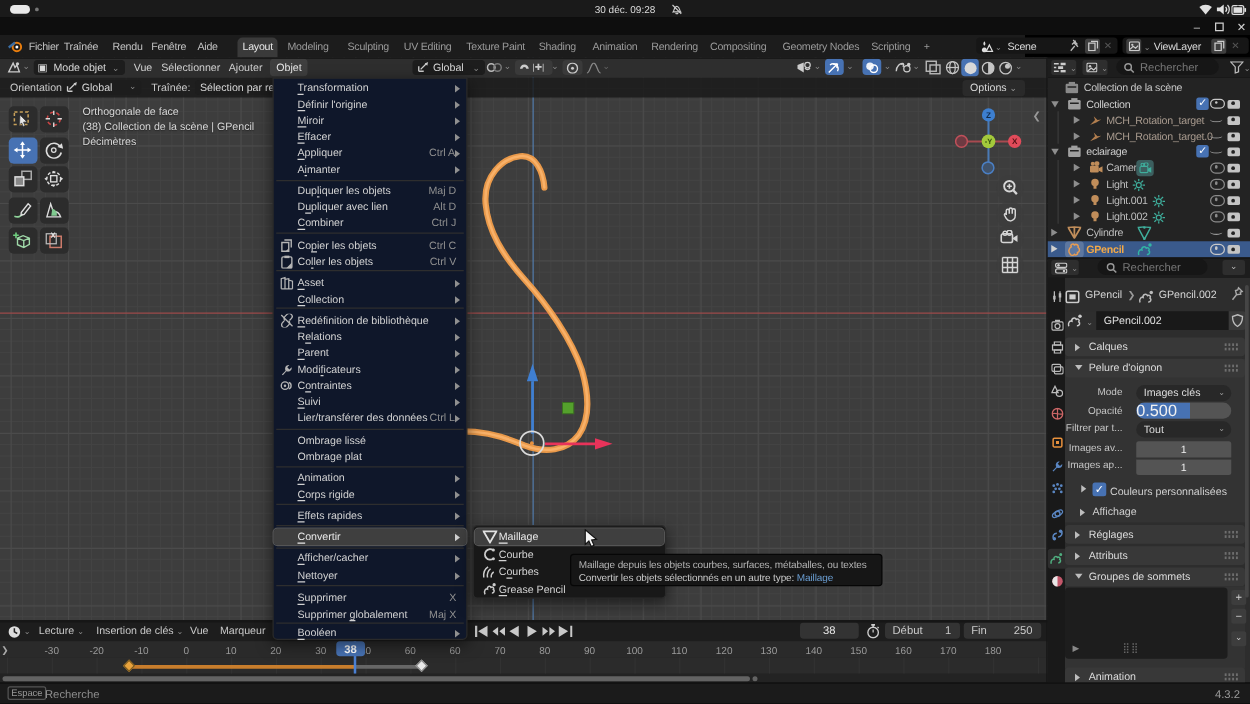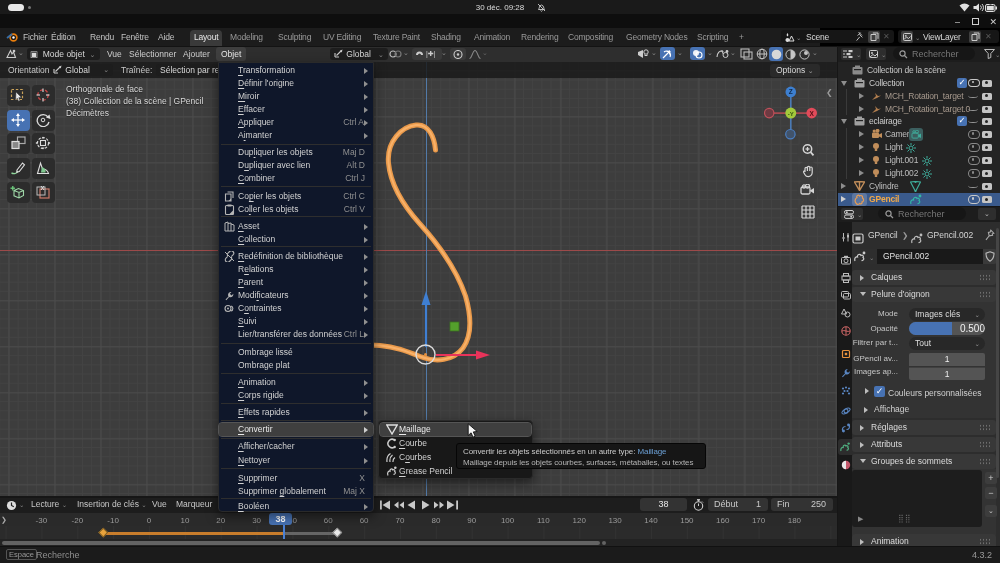--- a/index.html
+++ b/index.html
@@ -81,21 +81,21 @@
   .parr.rt { border-left:4.5px solid #bdbdbd; border-top:3px solid transparent; border-bottom:3px solid transparent; }
   .parr.dn { border-top:4.5px solid #bdbdbd; border-left:3px solid transparent; border-right:3px solid transparent; }
   .phdr .ptx { position:absolute; left:19px; top:2px; color:#dcdcdc; font-size:8.5px; }
   .dots { position:absolute; right:5px; top:4px; width:12px; height:7px;
     background-image:radial-gradient(#6e6e6e 0.9px, transparent 1px); background-size:3px 3.5px; }
   .plbl { position:absolute; right:102px; white-space:nowrap; color:#c6c6c6; font-size:8px; }
   .pdd { position:absolute; left:71px; width:76px; height:13px; background:#282828; border-radius:7px; color:#ddd; font-size:8.5px; line-height:13px; }
   .ddc { position:absolute; right:5px; color:#999; font-size:6.5px; }
   .pslider { position:absolute; left:71px; width:76px; height:13px; background:#545454; border-radius:7px; overflow:hidden; }
   .pslider .fill { position:absolute; left:0; top:0; width:43px; height:13px; background:#4772b3; }
-  .pslider .sv { position:absolute; left:0; width:76px; text-align:right; color:#f0f0f0; font-size:10px; line-height:13px; }
+  .pslider .sv { position:absolute; left:0; width:76px; text-align:left; color:#f0f0f0; font-size:13px; line-height:13px; }
   .pnum { position:absolute; left:71px; width:76px; height:13px; background:#545454; color:#f0f0f0; font-size:8.5px; text-align:center; line-height:13px; }
   .sq { position:absolute; width:12px; height:12px; background:#3d3d3d; border-radius:2px; color:#ccc; font-size:9px; text-align:center; line-height:12px; }
   .tabico { position:absolute; left:1px; width:13px; height:16px; }
   .tabico.act { background:#2d2d2d; border-radius:3px 0 0 3px; left:0; width:14px; }
   .tabico svg { position:absolute; left:2px; top:3px; width:10px; height:10px; }
   
   #ruler { position:absolute; left:0; top:16px; width:838px; height:13px; background:#2a2a2a; }
   .rn { position:absolute; top:2.5px; color:#9b9b9b; font-size:8px; transform:translateX(-50%); }
   #track { position:absolute; left:0; top:29px; width:838px; height:13px; background:#2b2b2b;
     background-image:linear-gradient(90deg,#323232 1px,transparent 1px); background-size:35.86px 13px; background-position:5.6px 0; }
@@ -137,21 +137,21 @@
   <span style="position:absolute;right:3px;top:3px;color:#cfcfcf;font-size:9px">✕</span>
 </div>
 
 <div class="abs" id="menubar">
   <svg style="position:absolute;left:6px;top:3px" width="12" height="12" viewBox="0 0 12 12">
       <circle cx="7.5" cy="6.5" r="3.4" fill="none" stroke="#e87d0d" stroke-width="1.6"></circle>
       <circle cx="7.5" cy="6.5" r="1.2" fill="#fff"></circle>
       <path d="M1 7 L6 3" stroke="#3a6ea5" stroke-width="1.8"></path>
     </svg>
   <span class="m" style="left:23px">Fichier</span>
-  <span class="m" style="left:51px">Édition</span>
+  <span class="m" style="left:51px">Traînée</span>
   <span class="m" style="left:90px">Rendu</span>
   <span class="m" style="left:121px">Fenêtre</span>
   <span class="m" style="left:158px">Aide</span>
   <span class="tab act" style="left:190px">Layout</span>
   <span class="tab" style="left:226px">Modeling</span>
   <span class="tab" style="left:274px">Sculpting</span>
   <span class="tab" style="left:319px">UV Editing</span>
   <span class="tab" style="left:369px">Texture Paint</span>
   <span class="tab" style="left:427px">Shading</span>
   <span class="tab" style="left:470px">Animation</span>
@@ -685,21 +685,21 @@
     </div>
   <span class="plbl" style="top:87px">Mode</span>
   <span class="pdd" style="top:86px"><span style="margin-left:6px">Images clés</span><span class="ddc">⌄</span></span>
   <span class="plbl" style="top:102px">Opacité</span>
     <span class="pslider" style="top:100px">
       <span class="fill"></span>
       <span class="sv">0.500</span>
     </span>
   <span class="plbl" style="top:116px">Filtrer par t...</span>
   <span class="pdd" style="top:115px"><span style="margin-left:6px">Tout</span><span class="ddc">⌄</span></span>
-  <span class="plbl" style="top:132px">GPencil av...</span>
+  <span class="plbl" style="top:132px">Images av...</span>
   <span class="pnum" style="top:131px;border-radius:2px 2px 0 0">1</span>
   <span class="plbl" style="top:145px">Images ap...</span>
   <span class="pnum" style="top:145px;border-radius:0 0 2px 2px;border-top:1px solid #404040">1</span>
   <span class="parr rt" style="left:27px;top:166px"></span>
   <span style="position:absolute;left:36px;top:164px;width:11px;height:11px;background:#4772b3;border-radius:2px;color:#fff;font-size:9px;text-align:center;line-height:11px">✓</span>
   <span style="position:absolute;left:50px;top:166px;color:#d0d0d0;font-size:8.5px">Couleurs personnalisées</span>
   <span class="parr rt" style="left:26px;top:185px"></span>
   <span style="position:absolute;left:36px;top:182px;color:#d0d0d0;font-size:8.5px">Affichage</span>
   <div class="phdr" style="top:198px">
       <span class="parr rt"></span>
@@ -1091,15 +1091,15 @@
           <circle cx="9.3" cy="1.7" r="1.3" fill="#ccc"></circle>
         </svg></span>
       <span class="lbl"><u>G</u>rease Pencil</span>
     </div>
 </div>
 
 <svg class="abs" style="left:467px;top:423px;z-index:99" width="12" height="16" viewBox="0 0 12 16">
     <path d="M1.2 0.8 L1.2 12.5 L4.1 9.8 L6 14.2 L8.2 13.2 L6.3 8.9 L10.2 8.5 Z" fill="#f5f5f5" stroke="#111" stroke-width="0.9"></path>
   </svg>
 <div class="abs" id="tooltip">
+  <div>Maillage depuis les objets courbes, surfaces, métaballes, ou textes</div>
   <div style="color:#c9c9c9">Convertir les objets sélectionnés en un autre type: <span style="color:#6b9fd4">Maillage</span></div>
-  <div>Maillage depuis les objets courbes, surfaces, métaballes, ou textes</div>
 </div>
 
 </body></html>

